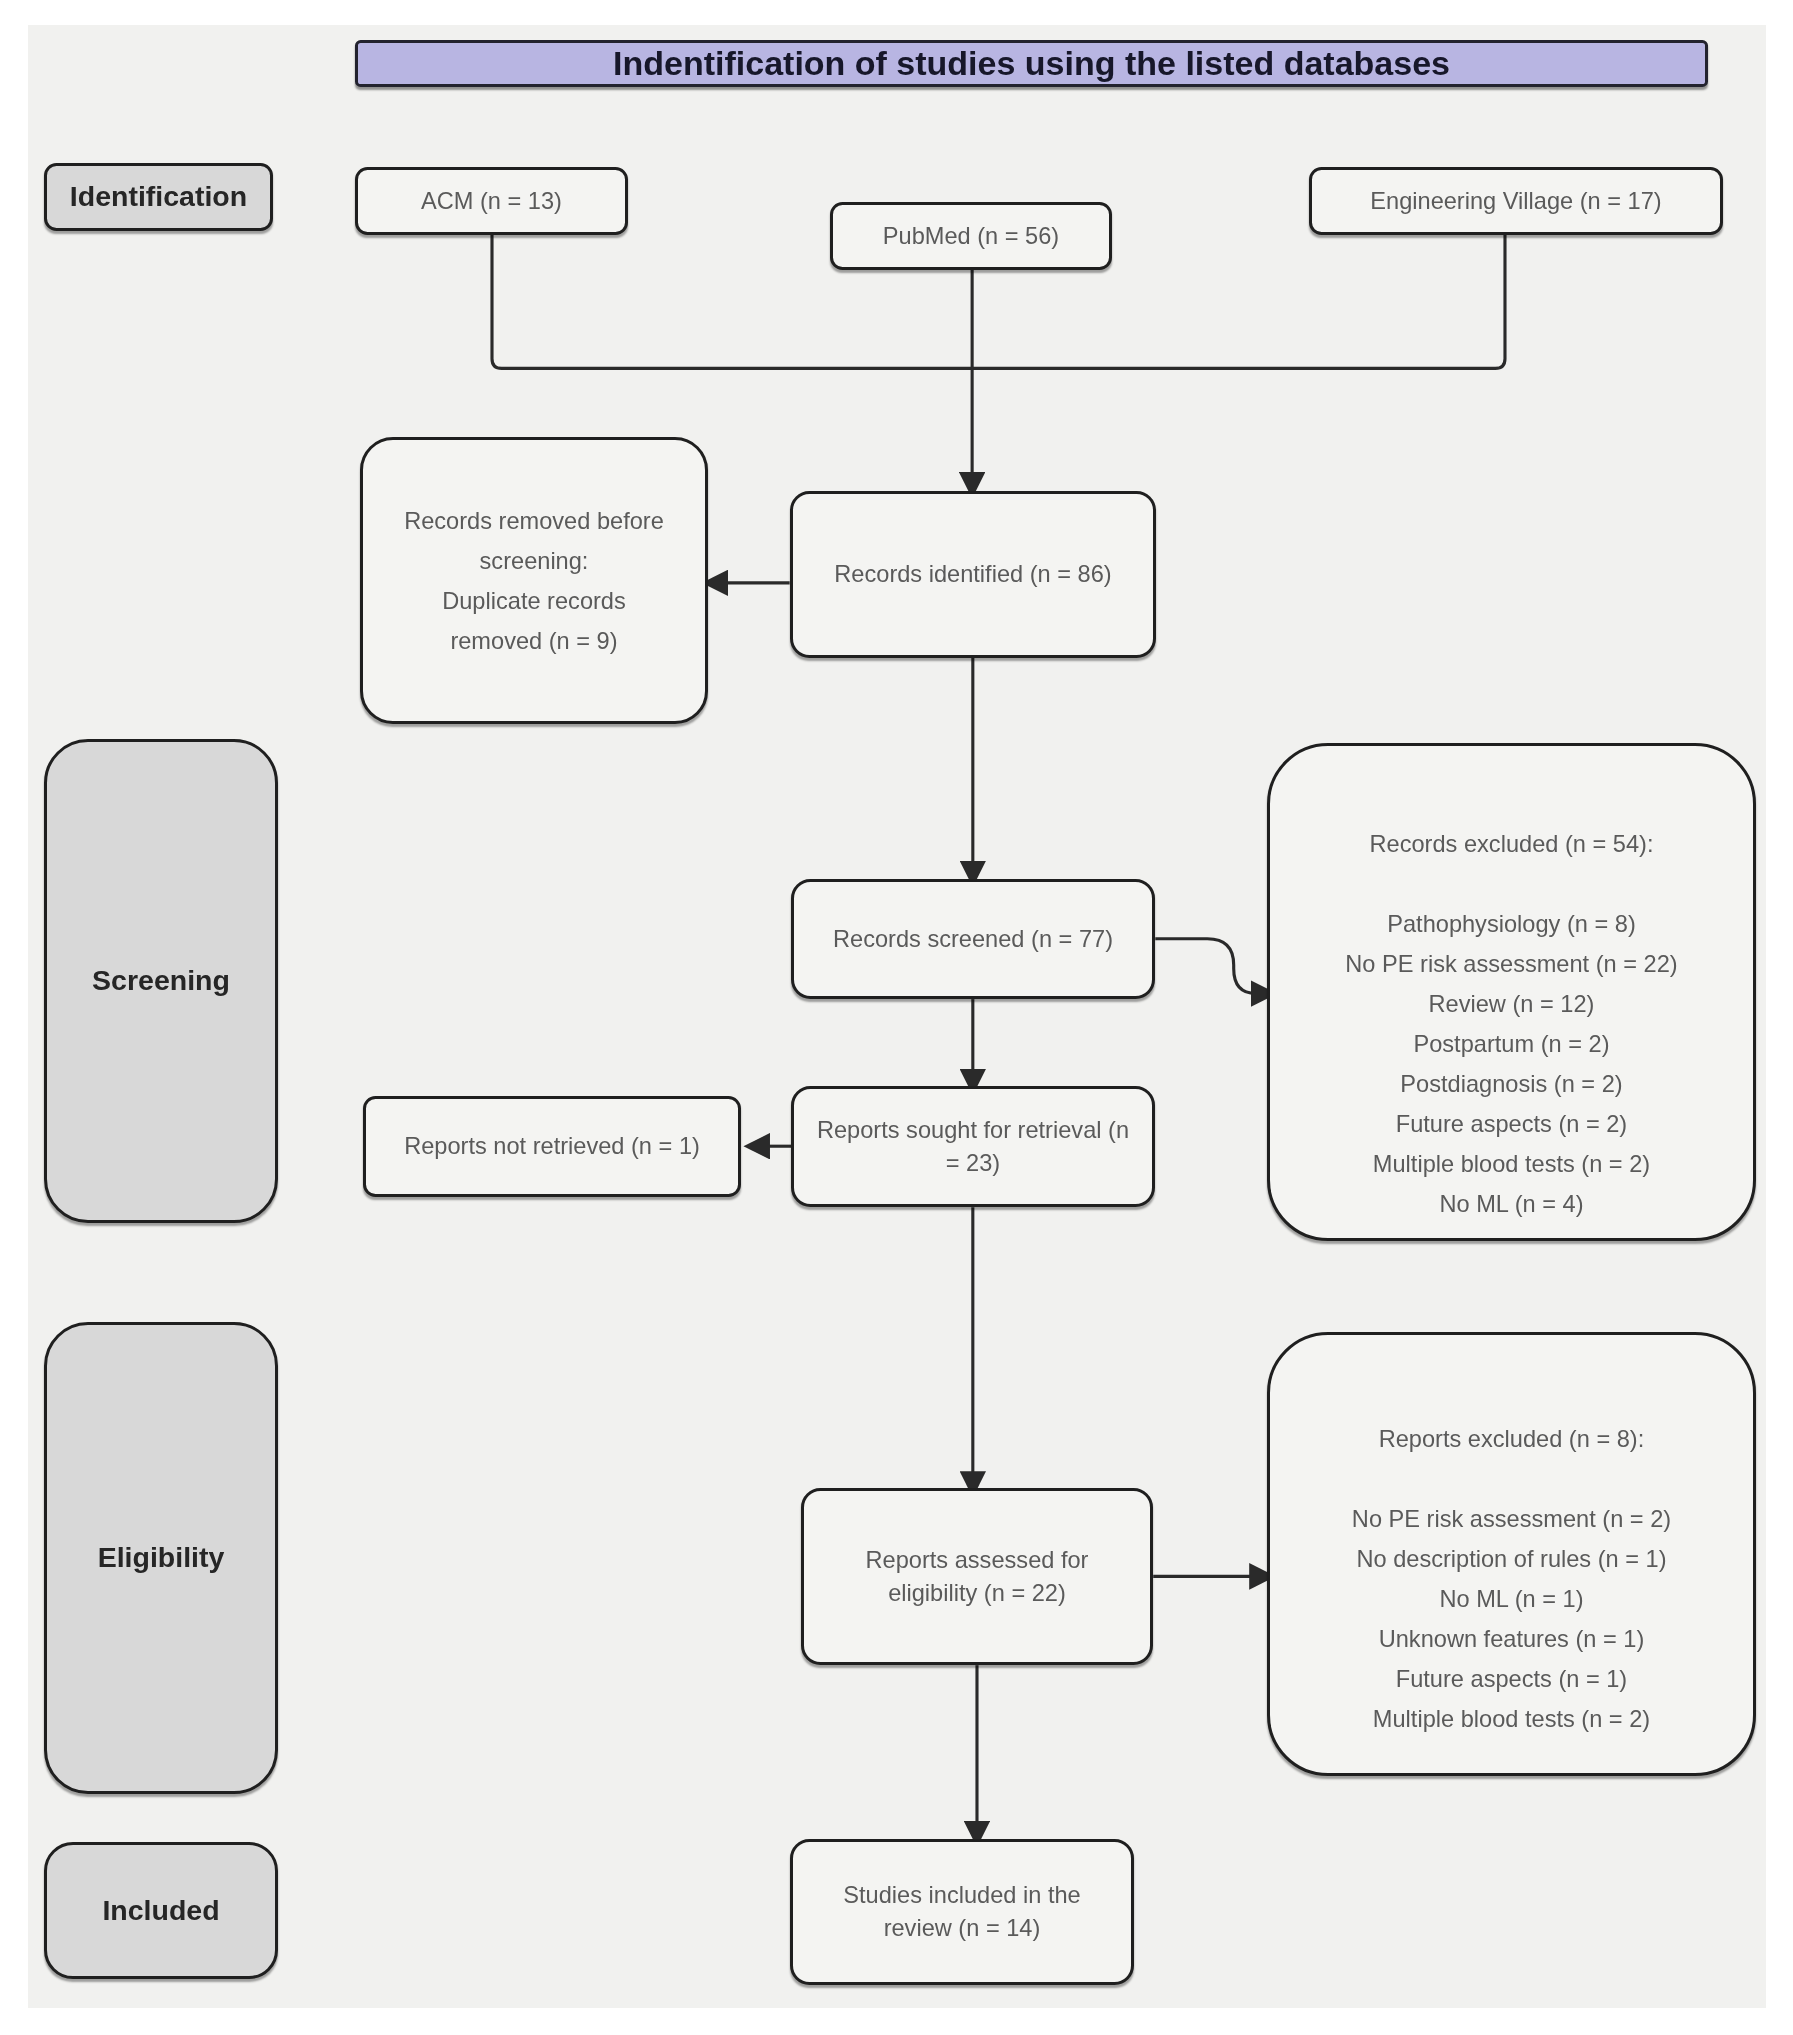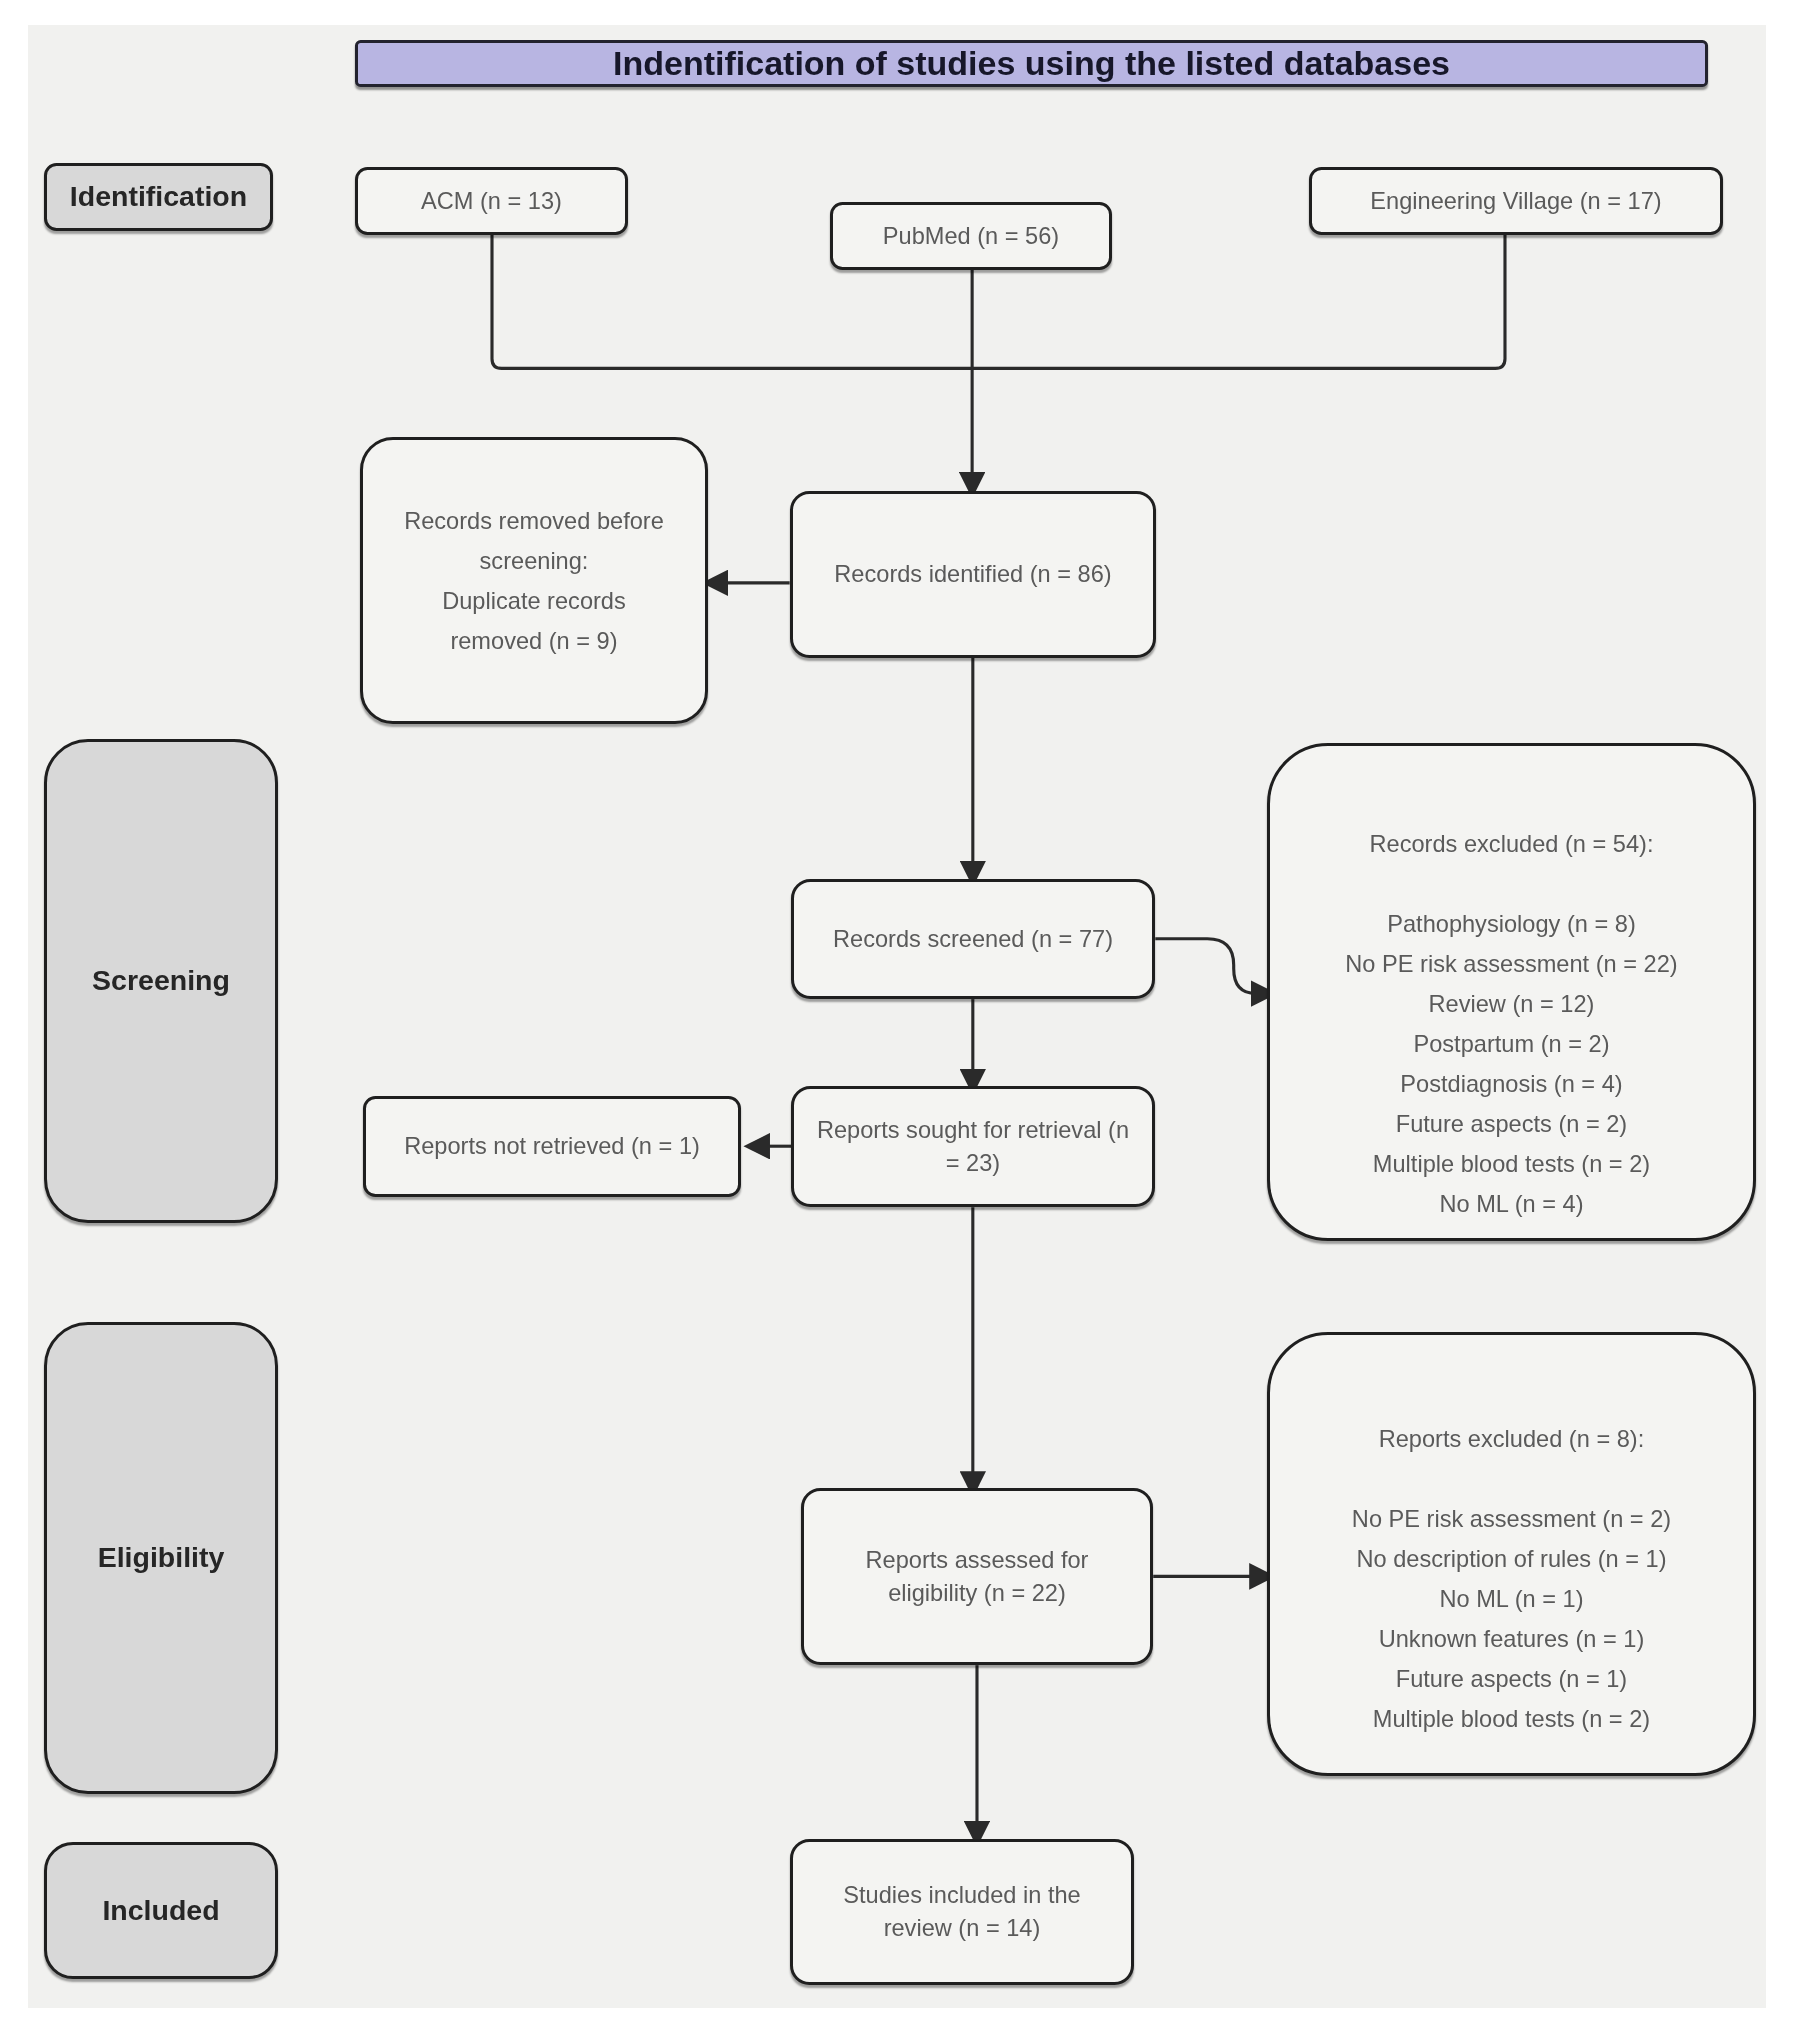--- a/index.html
+++ b/index.html
@@ -113,21 +113,21 @@
   <span>Records screened (n = 77)</span>
 </div>
 
 <div class="node records-excluded">
   <span class="list-title">Records excluded (n = 54):</span>
   <span class="list-gap"></span>
   <span class="list-line">Pathophysiology (n = 8)</span>
   <span class="list-line">No PE risk assessment (n = 22)</span>
   <span class="list-line">Review (n = 12)</span>
   <span class="list-line">Postpartum (n = 2)</span>
-  <span class="list-line">Postdiagnosis (n = 4)</span>
+  <span class="list-line">Postdiagnosis (n = 2)</span>
   <span class="list-line">Future aspects (n = 2)</span>
   <span class="list-line">Multiple blood tests (n = 2)</span>
   <span class="list-line">No ML (n = 4)</span>
 </div>
 
 <div class="node reports-sought">
   <span>Reports sought for retrieval (n = 23)</span>
 </div>
 
 <div class="node reports-not-retrieved">

